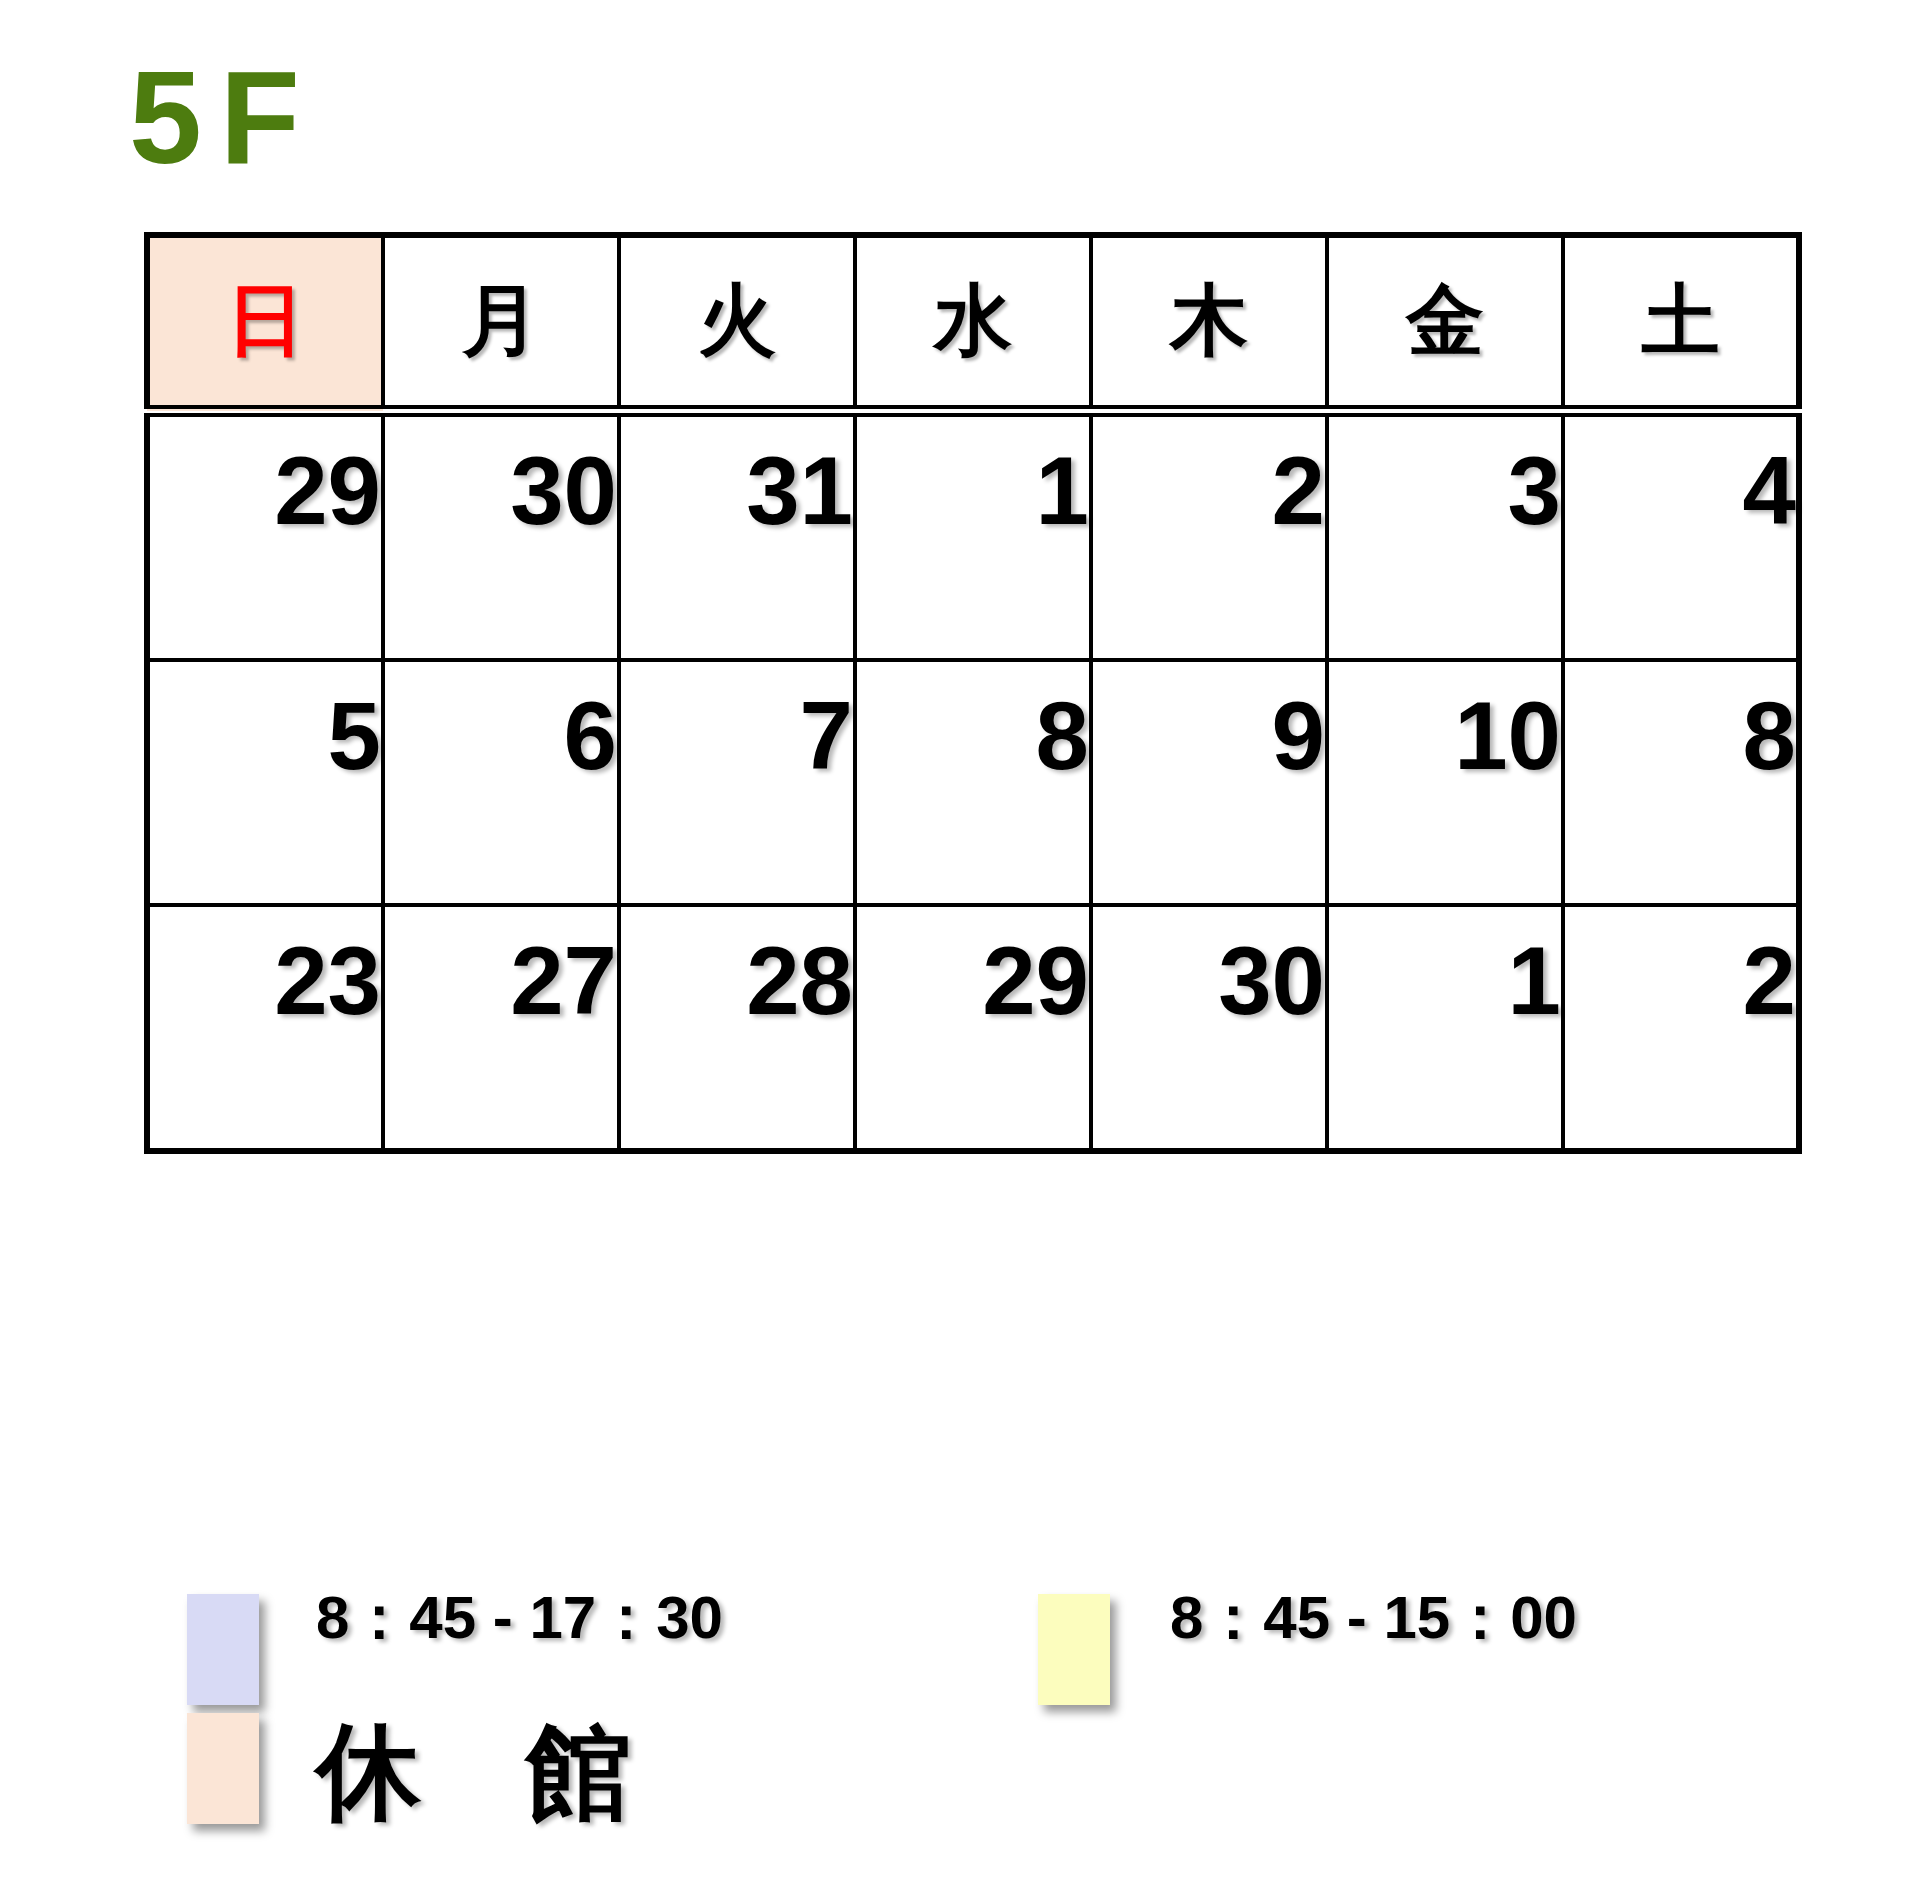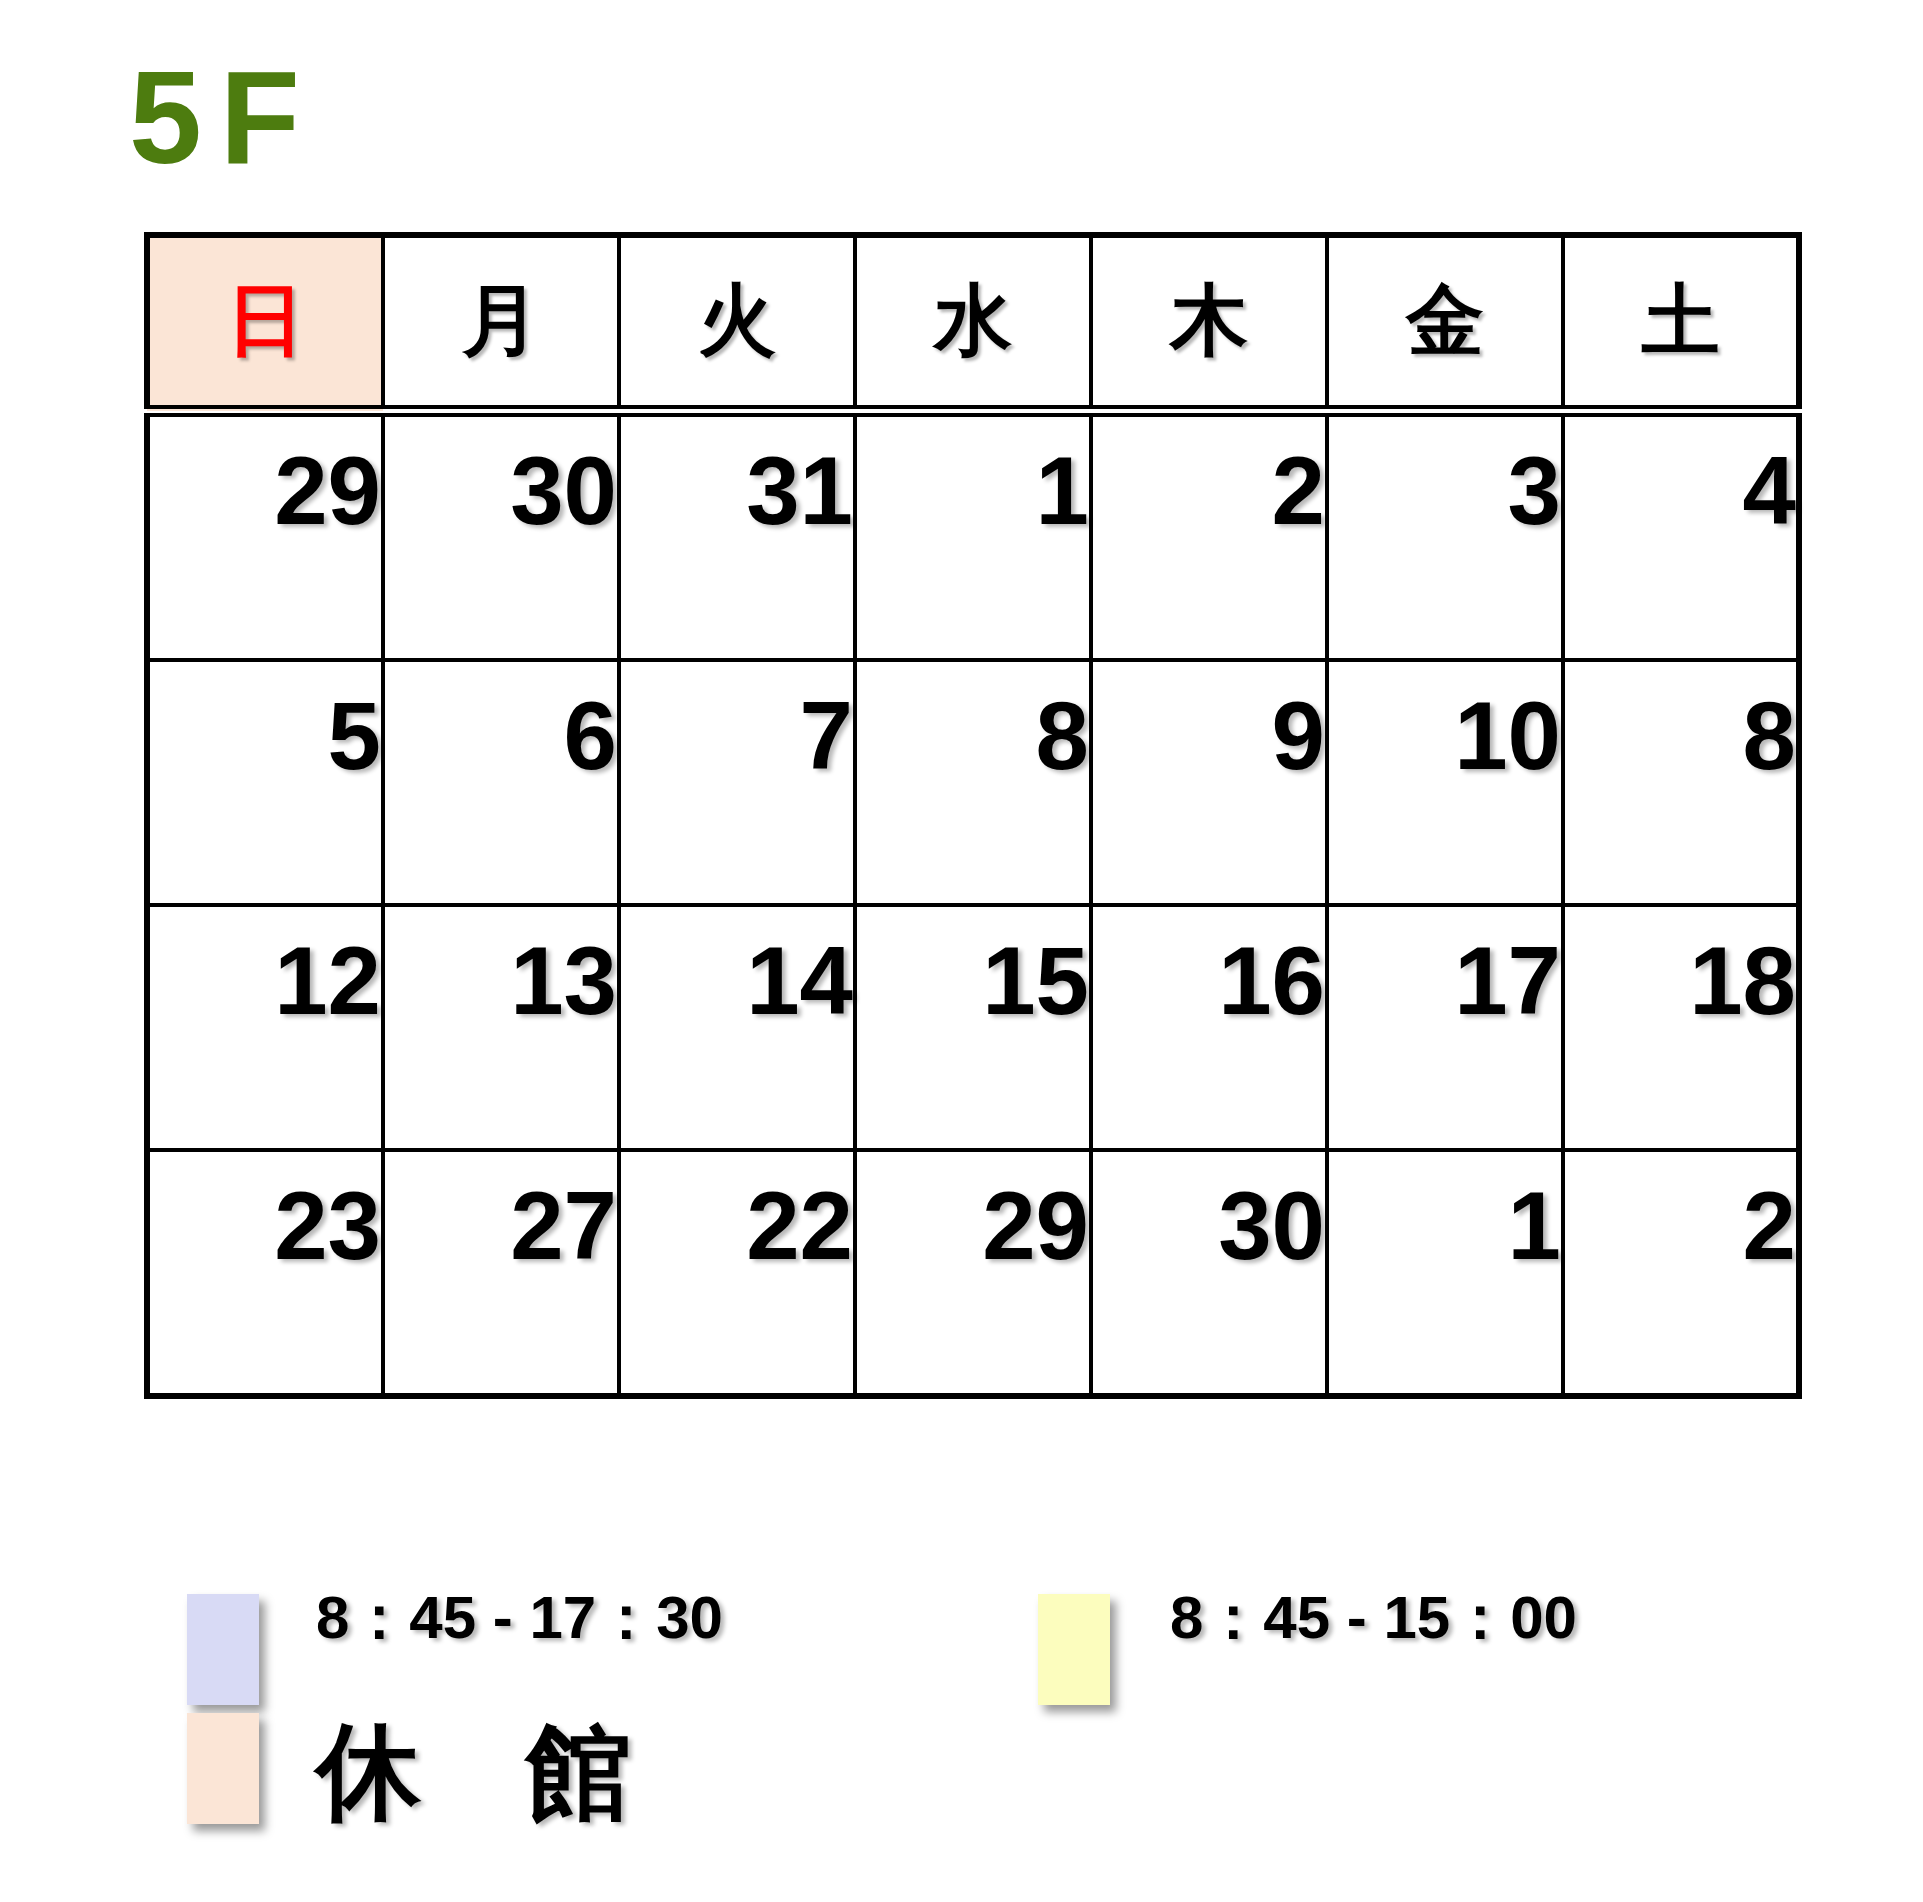--- a/index.html
+++ b/index.html
@@ -83,32 +83,23 @@
     <tr>
       <td class="bg-closed txt-red">5</td>
       <td class="bg-regular">6</td>
       <td class="bg-regular">7</td>
       <td class="bg-regular">8</td>
       <td class="bg-regular">9</td>
       <td class="bg-regular">10</td>
       <td class="bg-short">8</td>
     </tr>
     <tr>
-      <td class="bg-closed txt-red">12</td>
-      <td class="bg-regular">13</td>
-      <td class="bg-regular">14</td>
-      <td class="bg-regular">15</td>
-      <td class="bg-regular">16</td>
-      <td class="bg-regular">17</td>
-      <td class="bg-short">18</td>
-    </tr>
-    <tr>
       <td class="bg-closed txt-red">23</td>
       <td class="bg-closed">27</td>
-      <td class="bg-regular">22</td>
+      <td class="bg-regular">28</td>
       <td class="bg-closed">29</td>
       <td class="bg-regular">30</td>
       <td class="txt-gray">1</td>
       <td class="txt-gray">2</td>
     </tr>
   </tbody>
 </table>
 
 <div>
   <span class="swatch bg-regular" style="left:187px;top:1594px;"></span>

